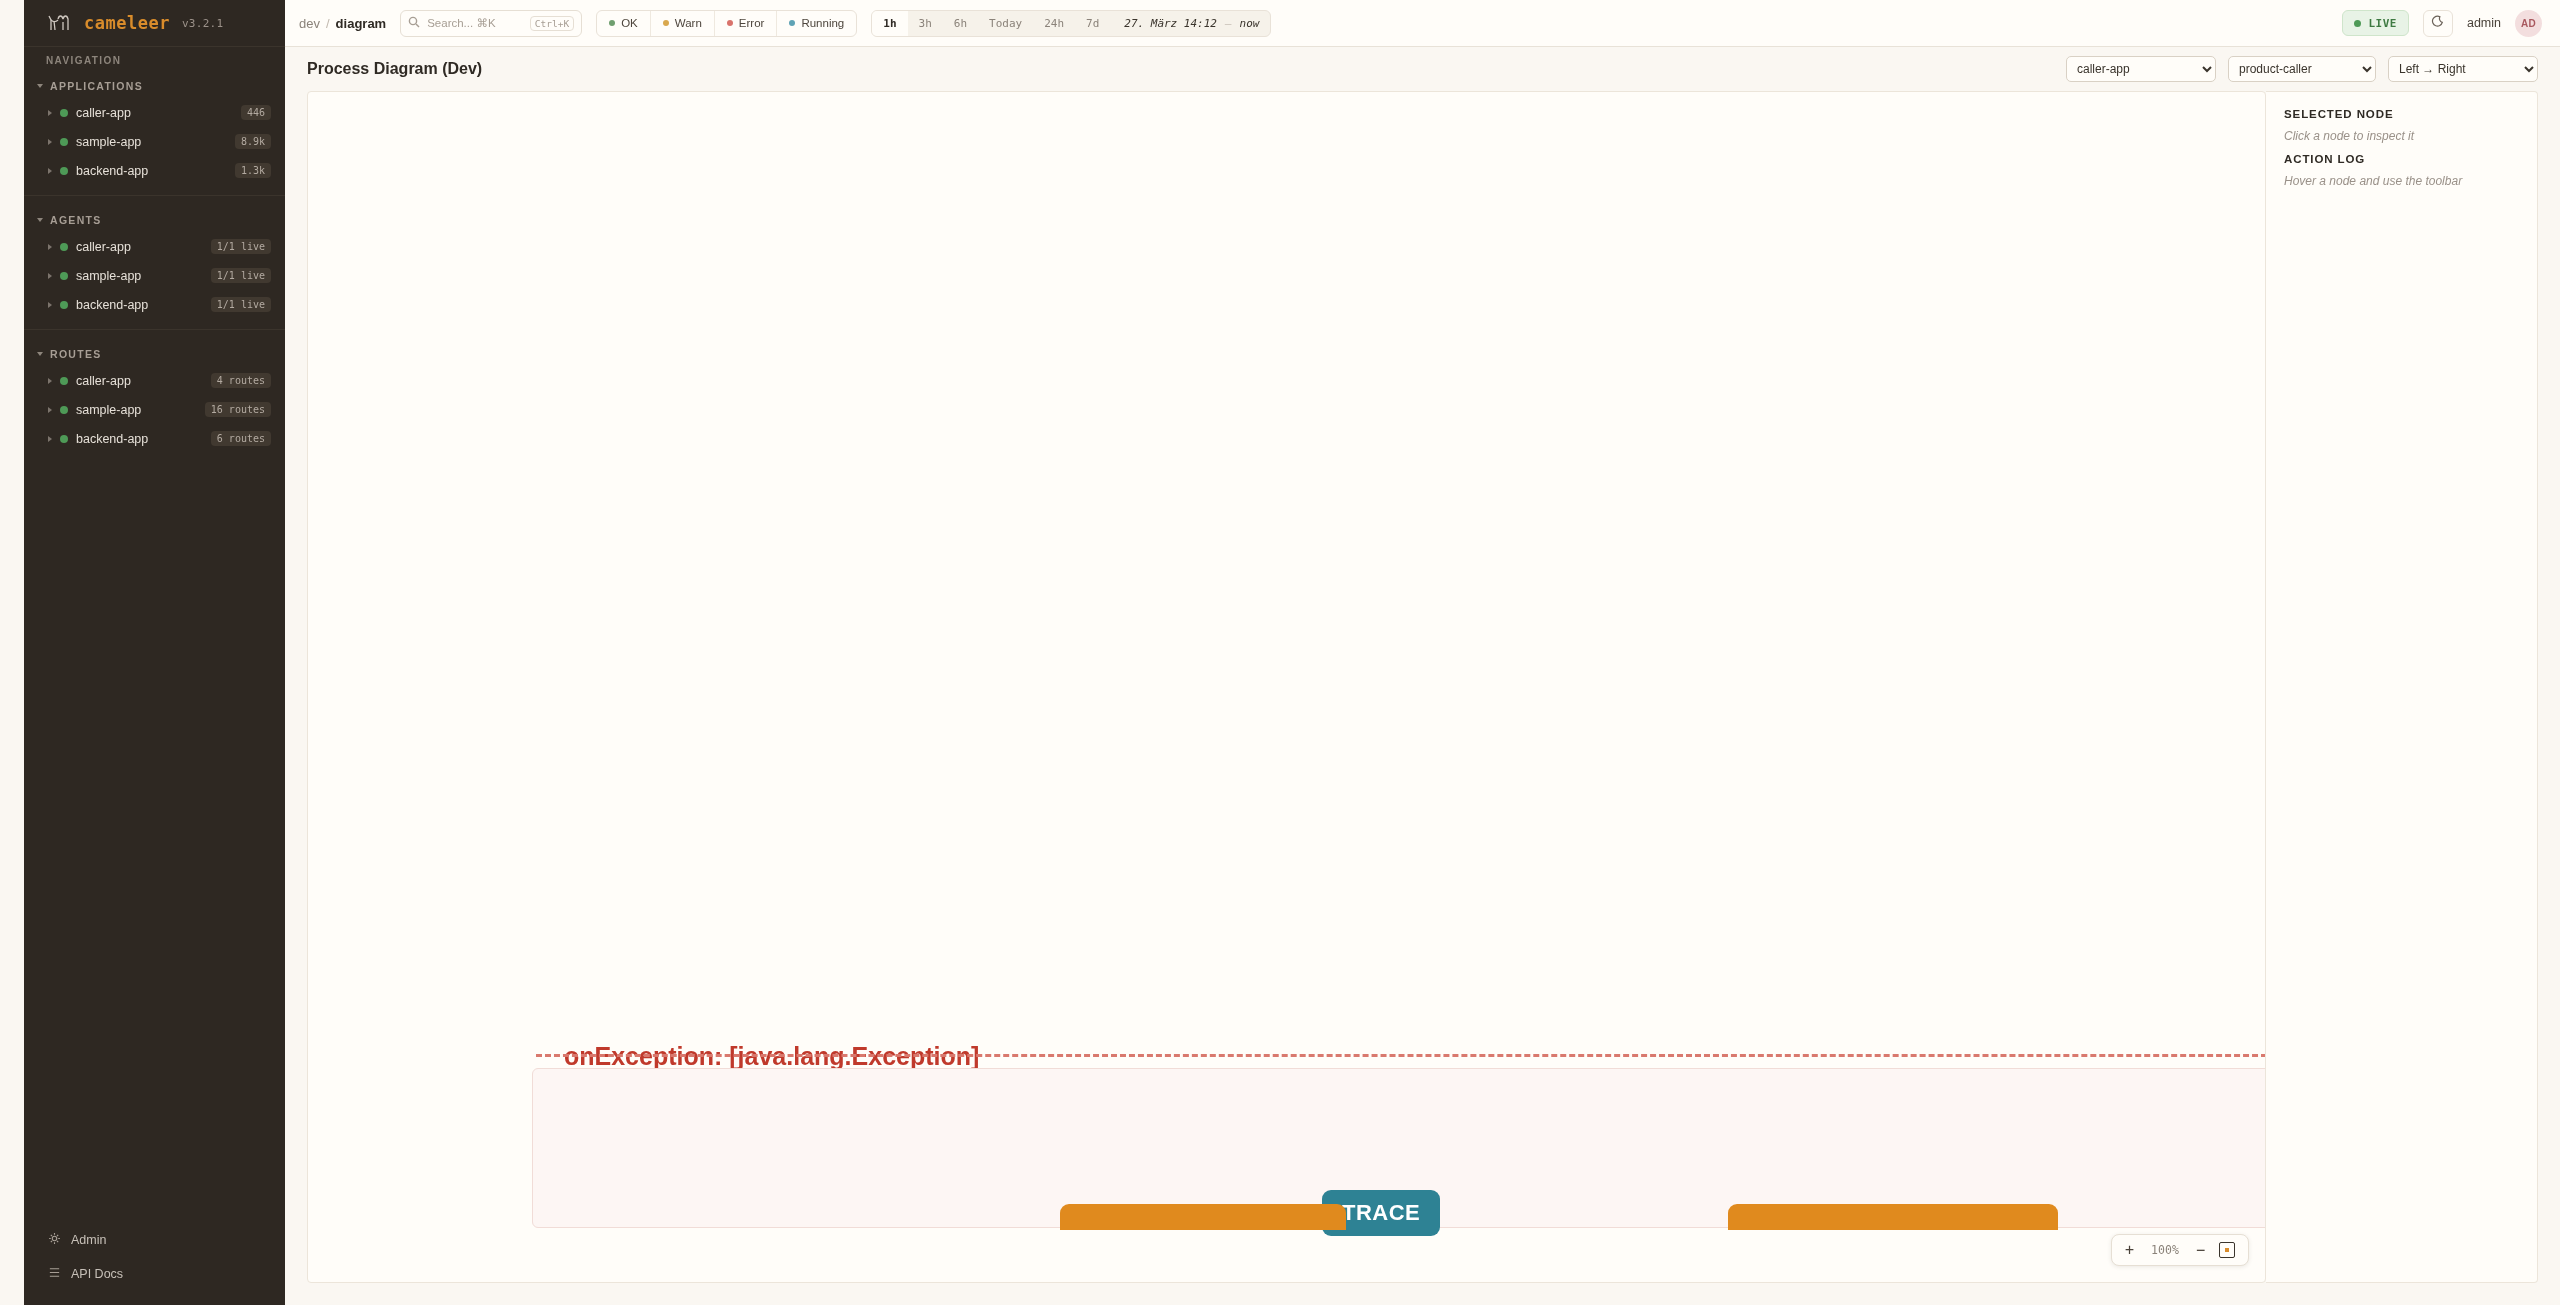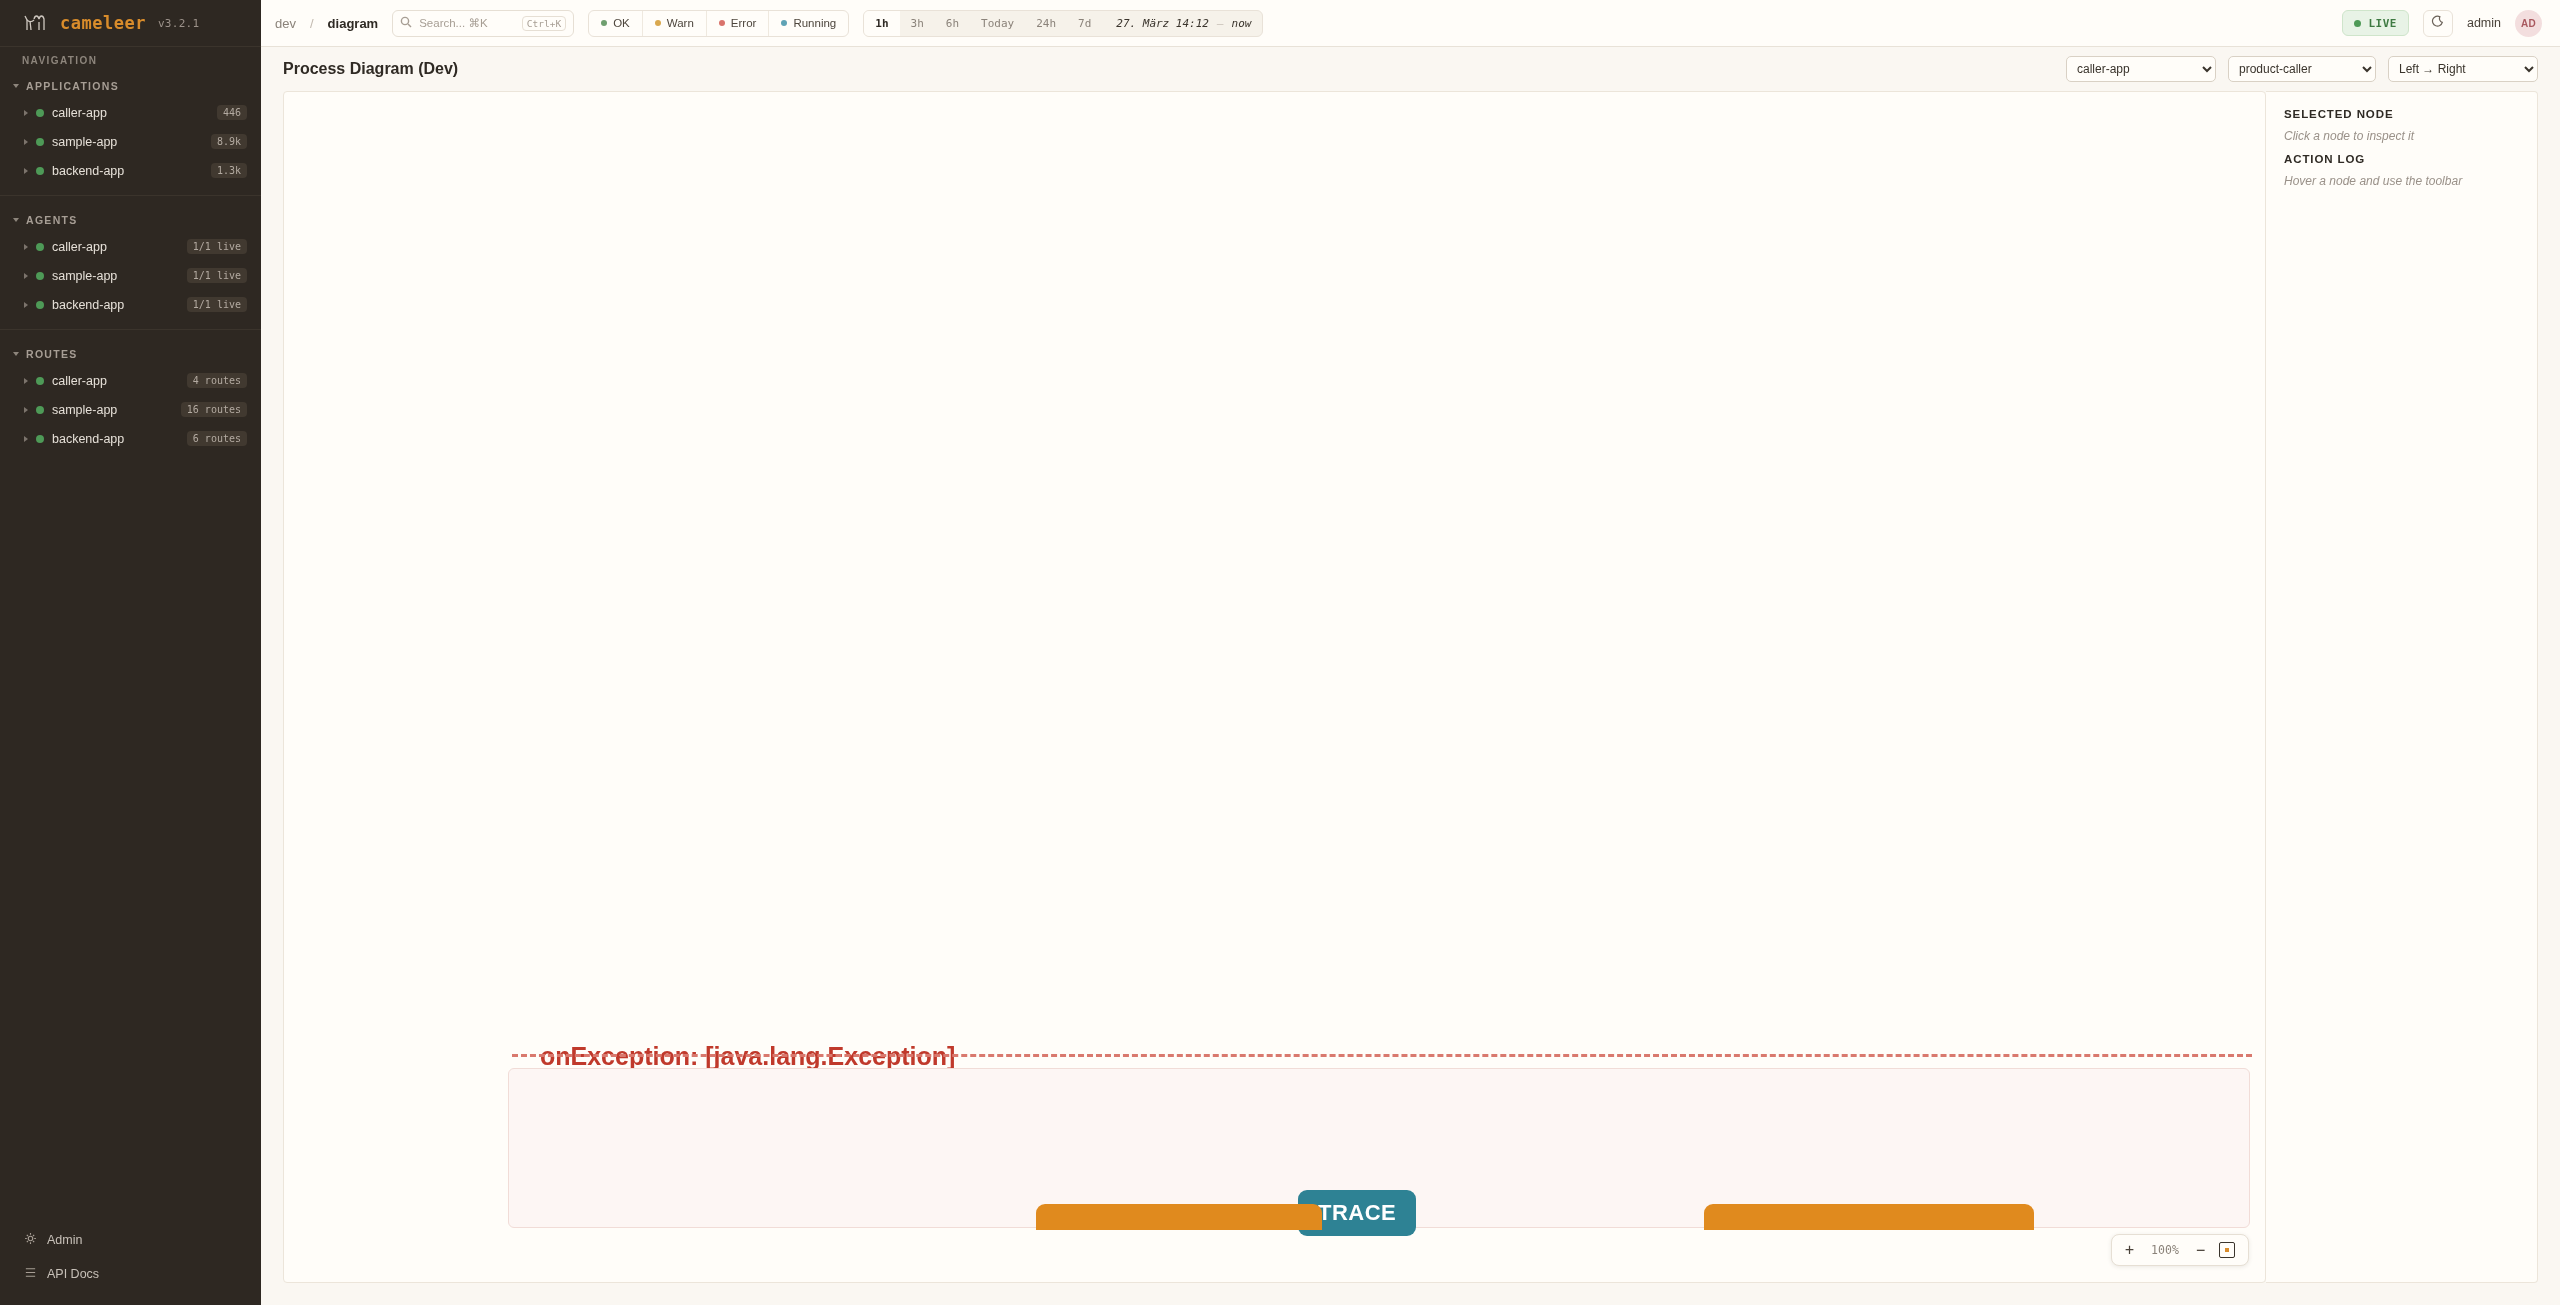--- a/index.html
+++ b/index.html
@@ -10,20 +10,21 @@
     overflow: hidden;
   }
   .app { display: flex; width: 2560px; height: 1305px; }
 
   
   .sidebar {
     width: 261px; min-width: 261px; height: 1305px;
     background: #2e2822;
     display: flex; flex-direction: column;
     position: relative;
+    margin-left: 24px;
   }
   .brand {
     height: 47px; display: flex; align-items: center; gap: 12px;
     padding: 0 22px; border-bottom: 1px solid #3b342c;
   }
   .camel-icon { width: 26px; height: 22px; display:block; }
   .brand-name {
     font-family: "DejaVu Sans Mono", monospace;
     font-size: 17px; font-weight: bold; color: #d98c2b; letter-spacing: .5px;
   }
@@ -87,21 +88,21 @@
   }
 
   
   .main { flex: 1; display: flex; flex-direction: column; background: #faf7f2; min-width: 0; }
 
   .topbar {
     height: 47px; min-height: 47px; background: #fffdf9;
     border-bottom: 1px solid #e8e2d8;
     display: flex; align-items: center; gap: 14px; padding: 0 18px 0 14px;
   }
-  .crumb { display: flex; align-items: center; gap: 14px; font-size: 13px; }
+  .crumb { display: flex; align-items: center; gap: 6px; font-size: 13px; }
   .crumb-dev { color: #8b837a; }
   .crumb-sep { color: #c2b9ae; }
   .crumb-cur { color: #2f2a24; font-weight: bold; }
 
   .search-box {
     width: 182px; height: 27px; border: 1px solid #e6dfd4;
     border-radius: 6px; background: #fffdf9;
     display: flex; align-items: center; gap: 7px; padding: 0 7px;
   }
   .search-ph { font-size: 11.5px; color: #a79e94; white-space: nowrap; }

